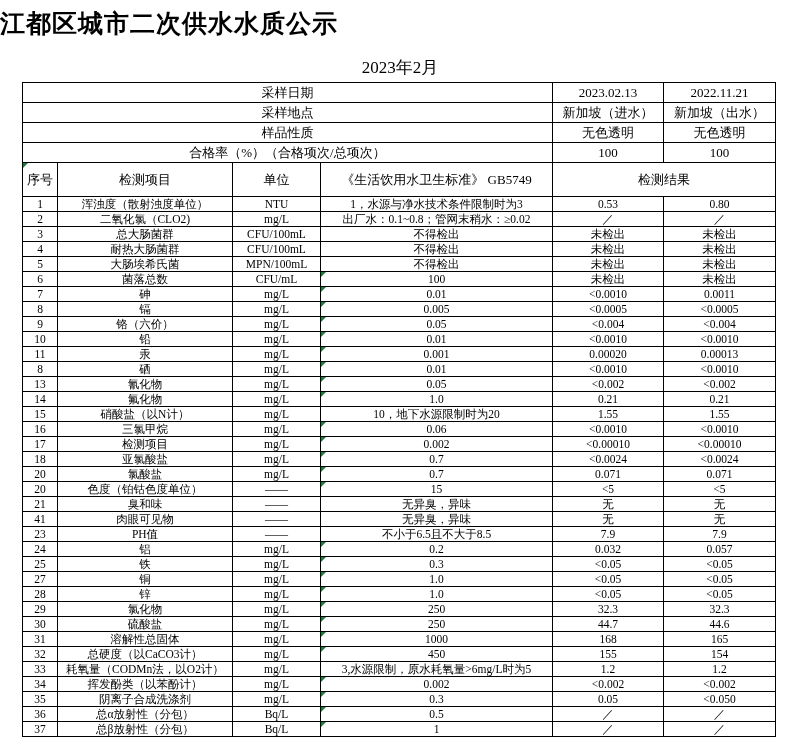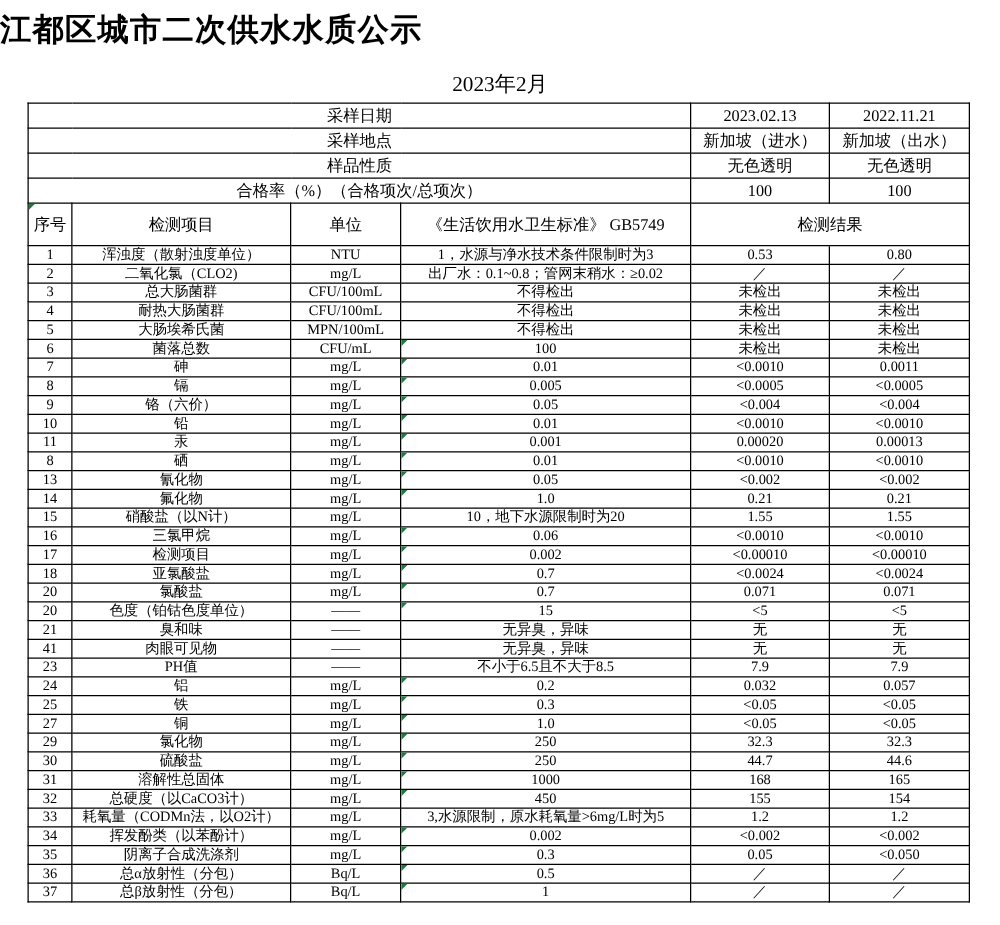--- a/index.html
+++ b/index.html
@@ -280,20 +280,28 @@
   </tr>
         <tr class="data-row">
     <td class="c-no">27</td>
     <td class="c-item">铜</td>
     <td class="c-unit">mg/L</td>
     <td class="c-std green-flag">1.0</td>
     <td class="c-r1">&lt;0.05</td>
     <td class="c-r2">&lt;0.05</td>
   </tr>
         <tr class="data-row">
+    <td class="c-no">28</td>
+    <td class="c-item">锌</td>
+    <td class="c-unit">mg/L</td>
+    <td class="c-std green-flag">1.0</td>
+    <td class="c-r1">&lt;0.05</td>
+    <td class="c-r2">&lt;0.05</td>
+  </tr>
+        <tr class="data-row">
     <td class="c-no">29</td>
     <td class="c-item">氯化物</td>
     <td class="c-unit">mg/L</td>
     <td class="c-std green-flag">250</td>
     <td class="c-r1">32.3</td>
     <td class="c-r2">32.3</td>
   </tr>
         <tr class="data-row">
     <td class="c-no">30</td>
     <td class="c-item">硫酸盐</td>

